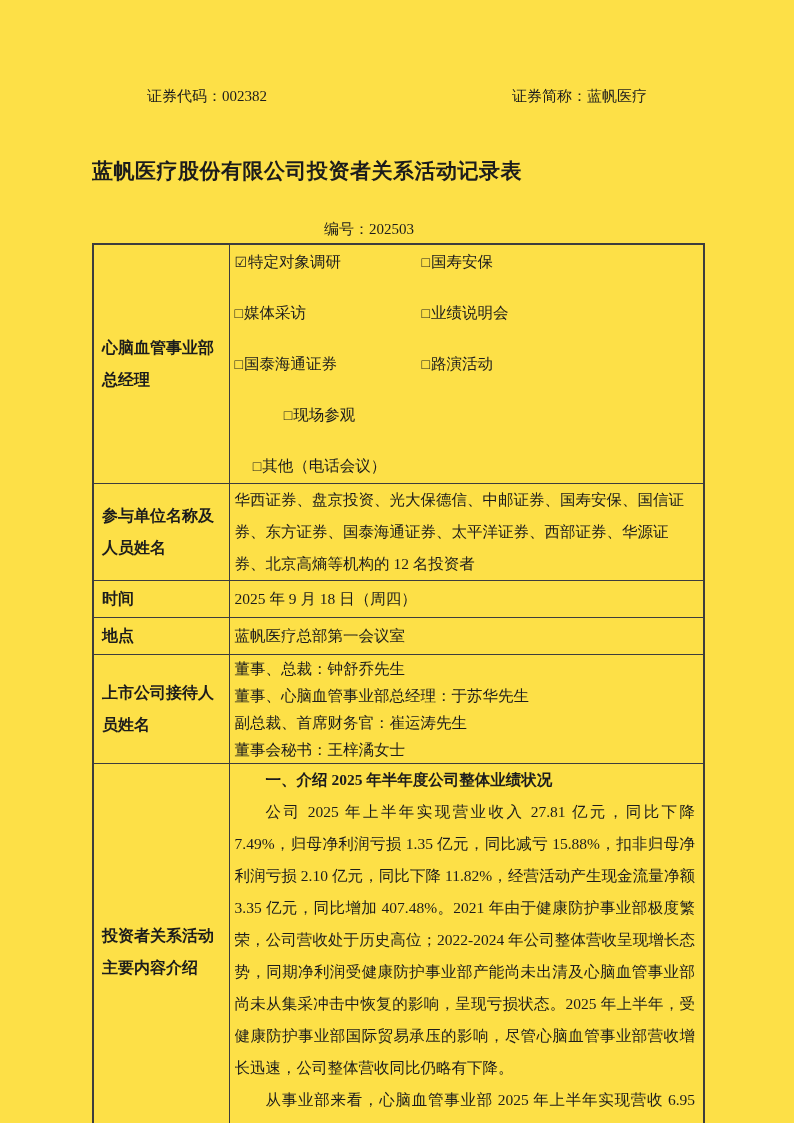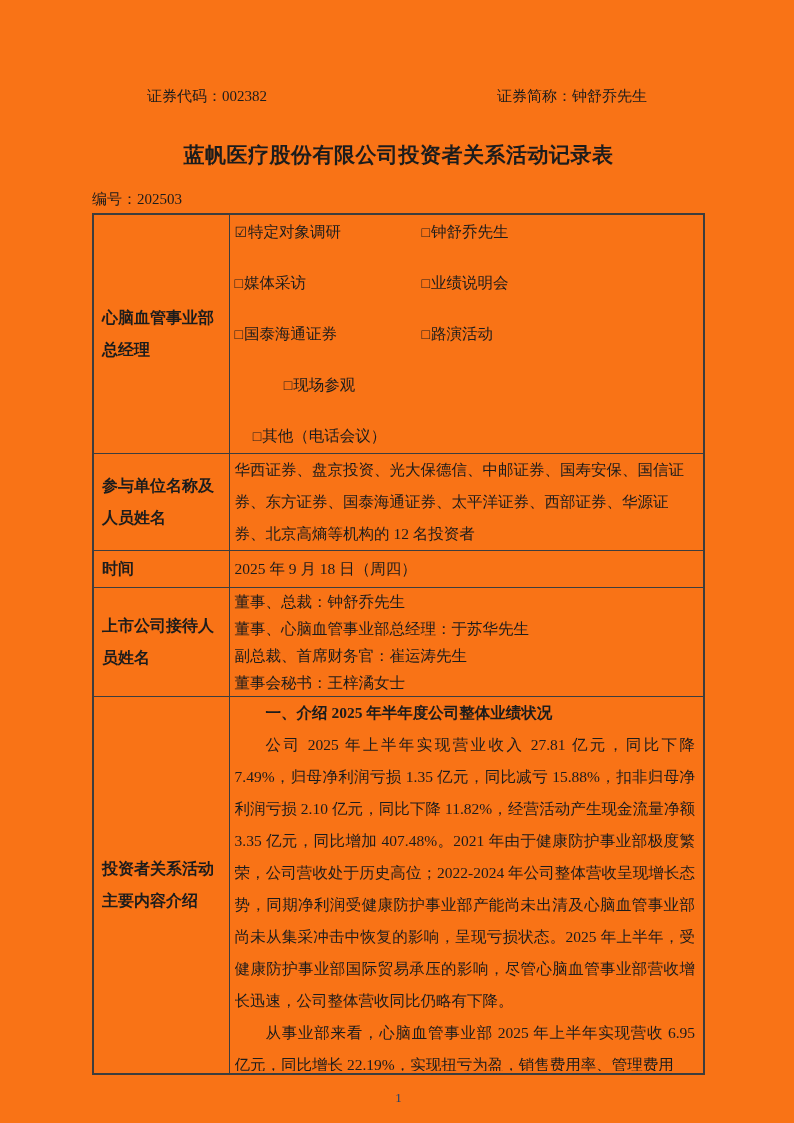--- a/index.html
+++ b/index.html
@@ -1,33 +1,33 @@
 <!DOCTYPE html>
 <html lang="zh"><head>
 <meta charset="utf-8">
 <style>
   * { margin:0; padding:0; box-sizing:border-box; }
   html,body { background:#ffffff; }
   body { font-family:"Liberation Serif","DejaVu Serif",serif; color:#1c1c1c; }
   .page {
-    position:relative; width:794px; height:1123px; background:#f97316;
+    position:relative; width:794px; height:1123px; background:#fde047;
     padding:86px 89px 0 92px; overflow:hidden;
   }
   .meta-row {
     display:flex; justify-content:space-between;
     font-size:15px; line-height:21px;
     padding-left:55px; padding-right:58px;
   }
   .title {
-    margin-top:34px; text-align:center;
+    margin-top:50px; text-align:left;
     font-size:21px; font-weight:700; line-height:29px; letter-spacing:0.5px;
   }
   .doc-no {
-    margin-top:19px; margin-bottom:3px;
-    text-align:left; padding-right:59px;
+    margin-top:33px; margin-bottom:3px;
+    text-align:center; padding-right:59px;
     font-size:15px; line-height:21px;
   }
   table.record {
     width:613px; border-collapse:collapse; table-layout:fixed;
     border:2px solid #3d3d3d;
   }
   table.record td {
     border:1px solid #3d3d3d; vertical-align:middle;
   }
   .label-cell {
@@ -62,55 +62,59 @@
     text-align:center; margin-top:15px; font-size:13px; color:#1c3f6e;
   }
 </style>
 </head>
 <body>
 
 <div class="page">
 
   <div class="meta-row">
     <span>证券代码：002382</span>
-    <span>证券简称：钟舒乔先生</span>
+    <span>证券简称：蓝帆医疗</span>
   </div>
 
   <div class="title">蓝帆医疗股份有限公司投资者关系活动记录表</div>
 
   <div class="doc-no">编号：202503</div>
 
   <table class="record">
     <tbody>
         <tr class="r-activity">
       <td class="label-cell">心脑血管事业部总经理</td>
       <td class="value-cell">
         <div class="opts">
           <div class="opt"><span class="box">☑</span><span>特定对象调研</span></div>
-          <div class="opt"><span class="box">□</span><span>钟舒乔先生</span></div>
+          <div class="opt"><span class="box">□</span><span>国寿安保</span></div>
           <div class="opt"><span class="box">□</span><span>媒体采访</span></div>
           <div class="opt"><span class="box">□</span><span>业绩说明会</span></div>
           <div class="opt"><span class="box">□</span><span>国泰海通证券</span></div>
           <div class="opt"><span class="box">□</span><span>路演活动</span></div>
           <div class="opt force-col1"><span class="box">□</span><span>现场参观</span></div>
           <div class="opt force-col1"><span class="box">□</span><span>其他（电话会议）</span></div>
         </div>
       </td>
     </tr>
 
     <tr class="r-participants">
       <td class="label-cell">参与单位名称及人员姓名</td>
       <td class="value-cell">华西证券、盘京投资、光大保德信、中邮证券、国寿安保、国信证券、东方证券、国泰海通证券、太平洋证券、西部证券、华源证券、北京高熵等机构的 12 名投资者</td>
     </tr>
 
     <tr class="r-time">
       <td class="label-cell">时间</td>
       <td class="value-cell">2025 年 9 月 18 日（周四）</td>
     </tr>
 
+    <tr class="r-location">
+      <td class="label-cell">地点</td>
+      <td class="value-cell">蓝帆医疗总部第一会议室</td>
+    </tr>
 
     <tr class="r-hosts">
       <td class="label-cell">上市公司接待人员姓名</td>
       <td class="value-cell">
         <div class="host-line">董事、总裁：钟舒乔先生</div>
         <div class="host-line">董事、心脑血管事业部总经理：于苏华先生</div>
         <div class="host-line">副总裁、首席财务官：崔运涛先生</div>
         <div class="host-line">董事会秘书：王梓潏女士</div>
       </td>
     </tr>

